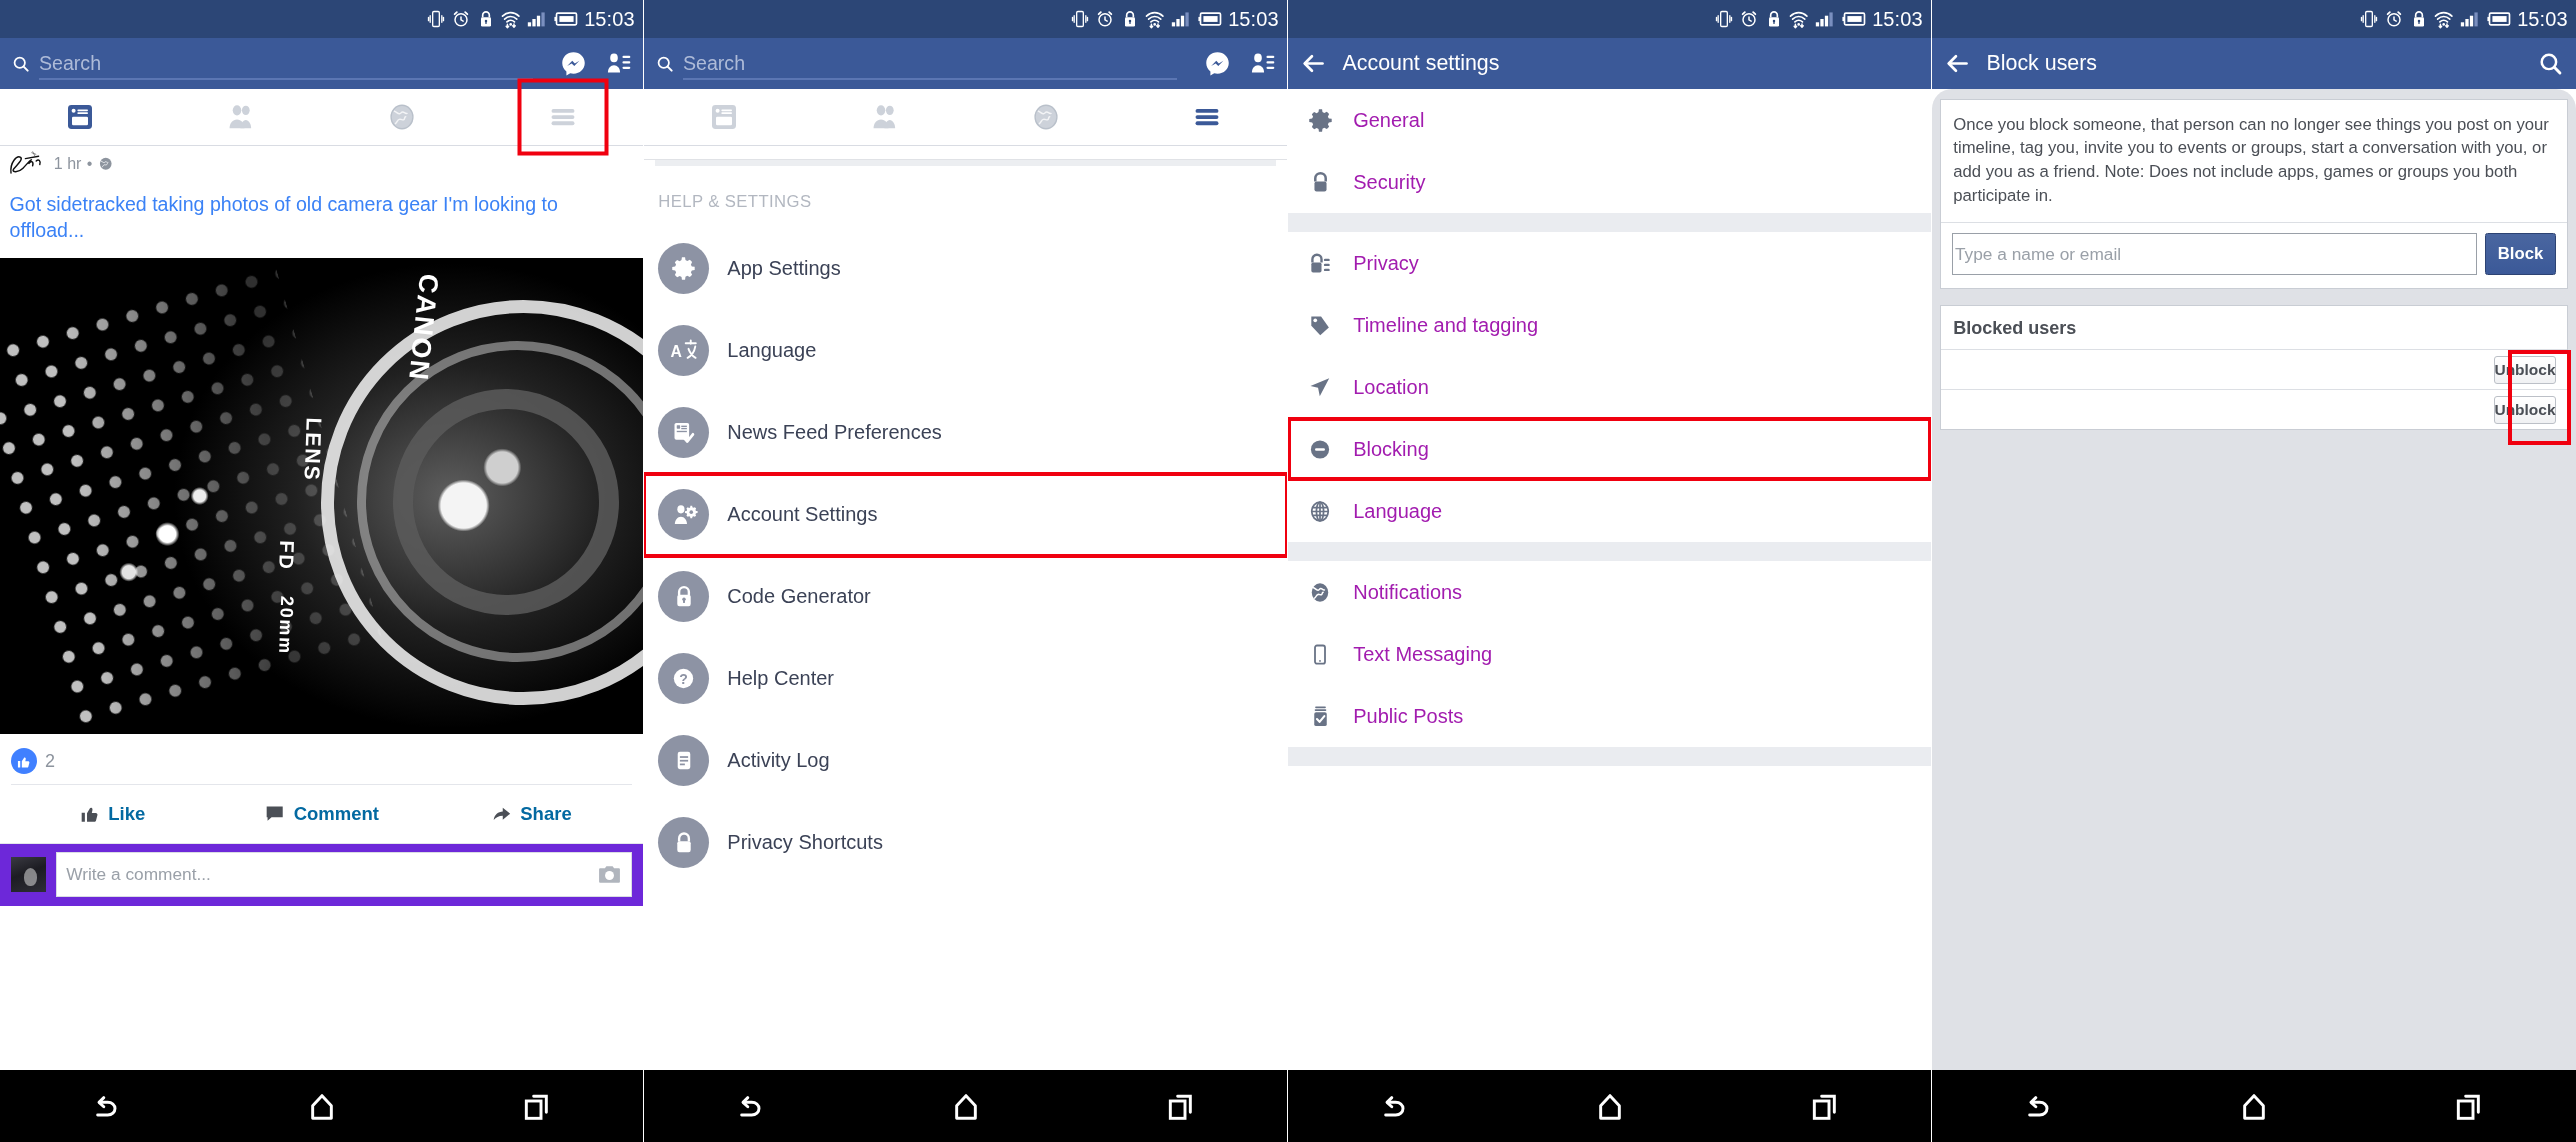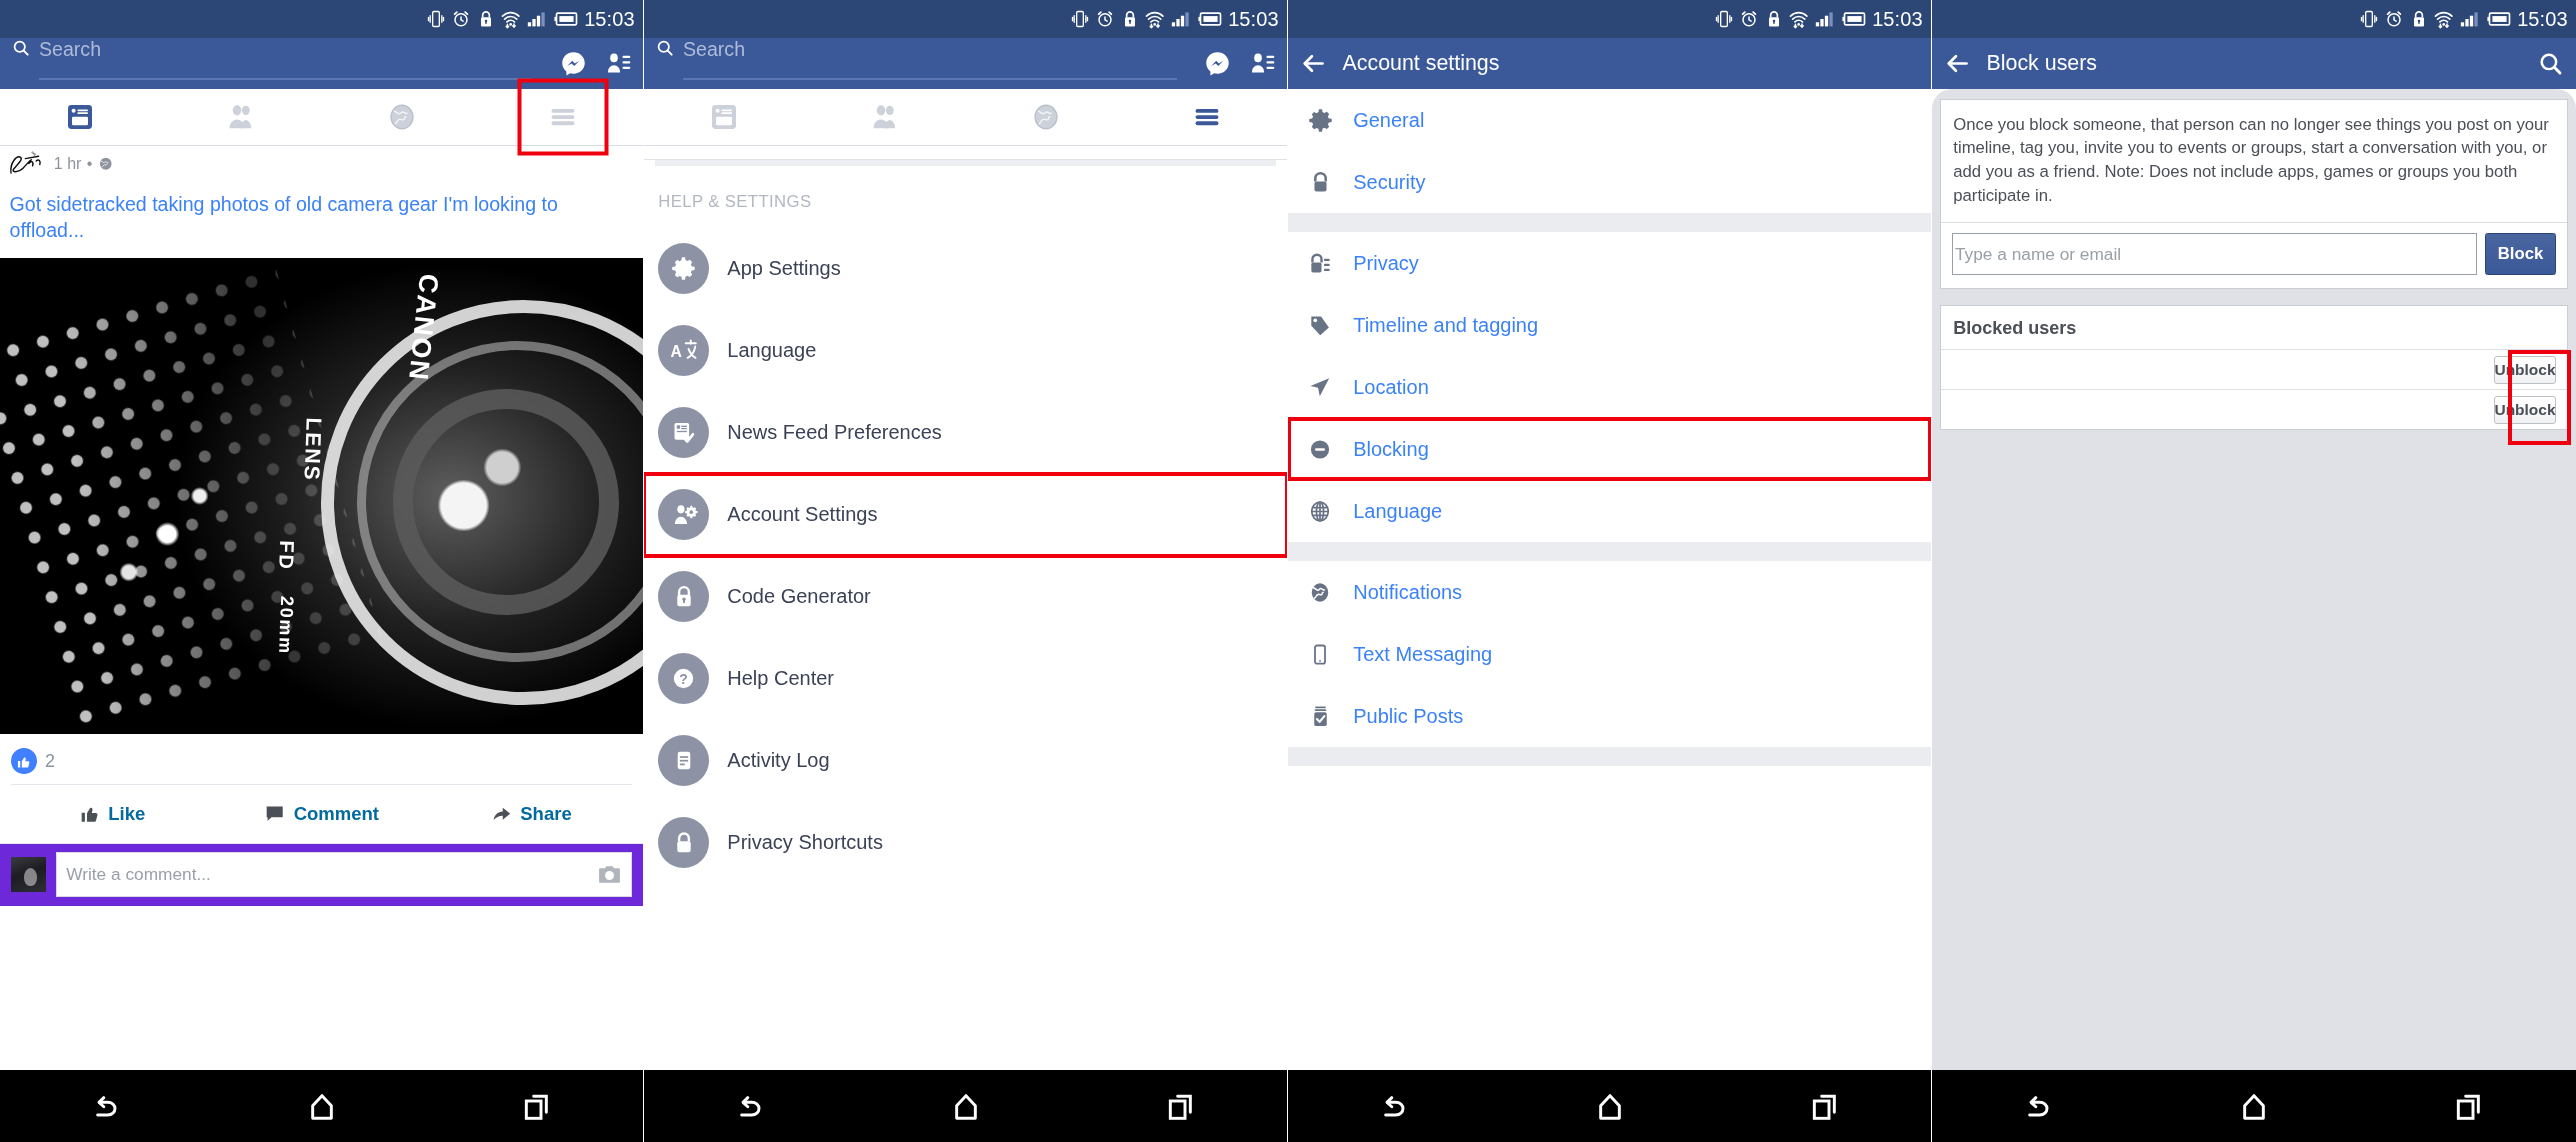--- a/index.html
+++ b/index.html
@@ -30,21 +30,21 @@
     color: #ffffff; font-size: 20px; font-weight: 400;
     letter-spacing: 0.1px; margin-left: 0;
     font-family: "Liberation Sans", sans-serif;
   }
 
   
   .fbheader {
     height: 51px; background: #3b5998;
     display: flex; align-items: center; padding: 0 10.7px;
   }
-  .search-wrap { flex: 1; display: flex; position: relative; height: 51px; }
+  .search-wrap { flex: 1; display: flex; align-items: center; position: relative; height: 51px; }
   .search-text {
     color: #aebbd8; font-size: 19.6px; margin-left: 8.3px;
     font-family: "Liberation Sans", sans-serif;
   }
   .search-underline {
     position: absolute; left: 28.6px; right: 16.7px; bottom: 9.5px;
     height: 1.2px; background: #5b76b3;
   }
   .hdr-icons { display: flex; align-items: center; gap: 18px; padding-left: 10.7px; }
 
@@ -183,21 +183,21 @@
   }
   .spacer { flex: 1; }
   .settings-item {
     display: flex; align-items: center; height: 62px;
     padding-left: 15.5px; background: #ffffff; position: relative;
   }
   .settings-icon {
     width: 33px; flex: 0 0 33px; display: flex; align-items: center; justify-content: center;
   }
   .settings-label {
-    font-size: 20px; color: #3b82f6; margin-left: 16.7px;
+    font-size: 20px; color: #a21caf; margin-left: 16.7px;
     font-family: "Liberation Sans", sans-serif;
   }
   .settings-item.boxed { outline: 4.8px solid #f0000f; outline-offset: -3px; z-index: 3; }
   .gap-band { height: 19px; background: #eaecf0; }
 
   
   .p4-body { background: #dfe1e6; height: 1053px; padding: 9.5px 8.3px 0 8.3px; border-radius: 20px; }
   .card {
     background: #ffffff; border: 1.2px solid #c9cdd4;
   }

